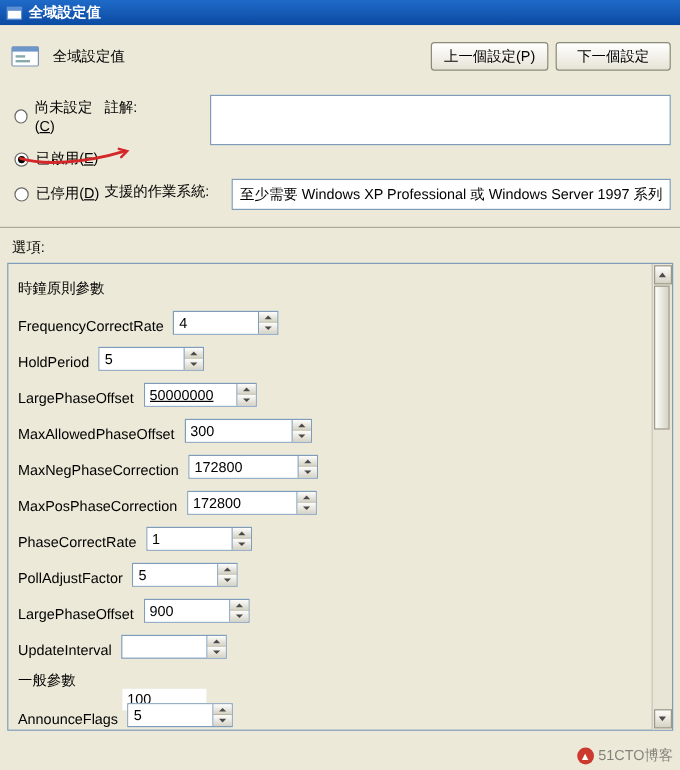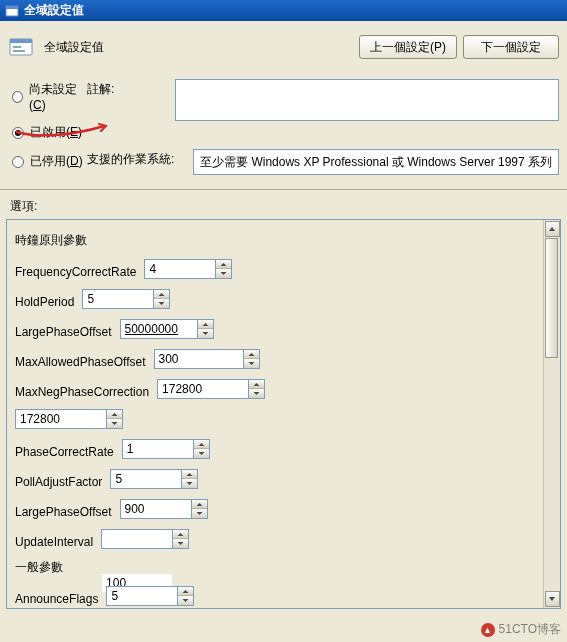--- a/index.html
+++ b/index.html
@@ -395,20 +395,21 @@
             </span>
       <span class="sbn">
               <svg viewBox="0 0 7 5">
                 <path d="M0.5 1 L3.5 4 L6.5 1 Z" fill="#4a4a4a"></path>
               </svg>
             </span>
     </span>
   </span>
   </div>
       <div class="param-row">
+    <span class="param-label">MaxPosPhaseCorrection</span>
     <span class="spinner">
     <input type="text" style="width: 90px;" value="172800">
     <span class="spin-btns">
       <span class="sbn">
               <svg viewBox="0 0 7 5">
                 <path d="M0.5 4 L3.5 1 L6.5 4 Z" fill="#4a4a4a"></path>
               </svg>
             </span>
       <span class="sbn">
               <svg viewBox="0 0 7 5">

